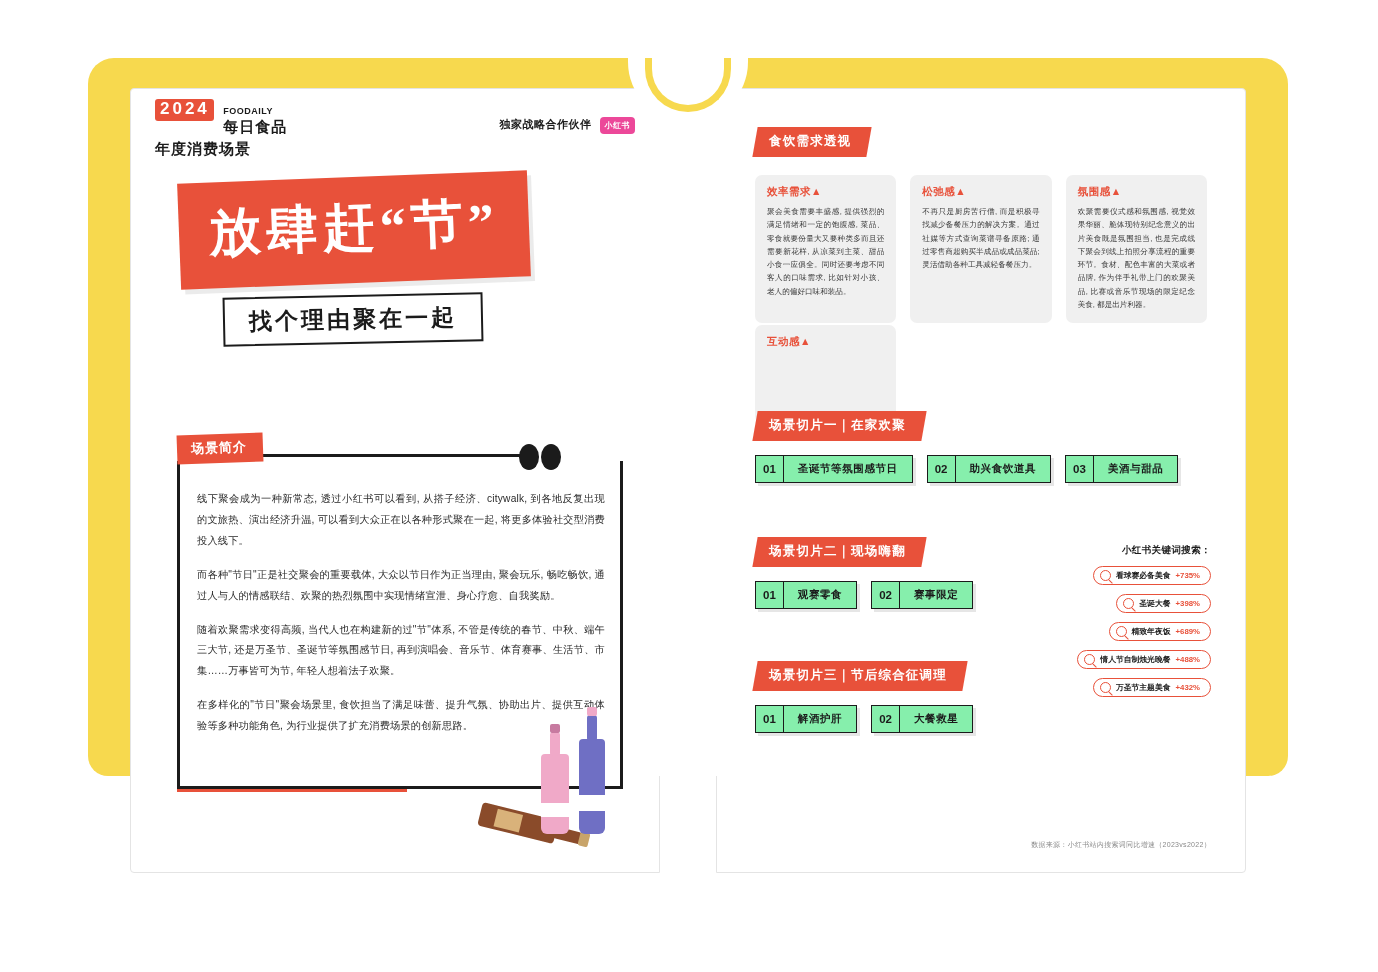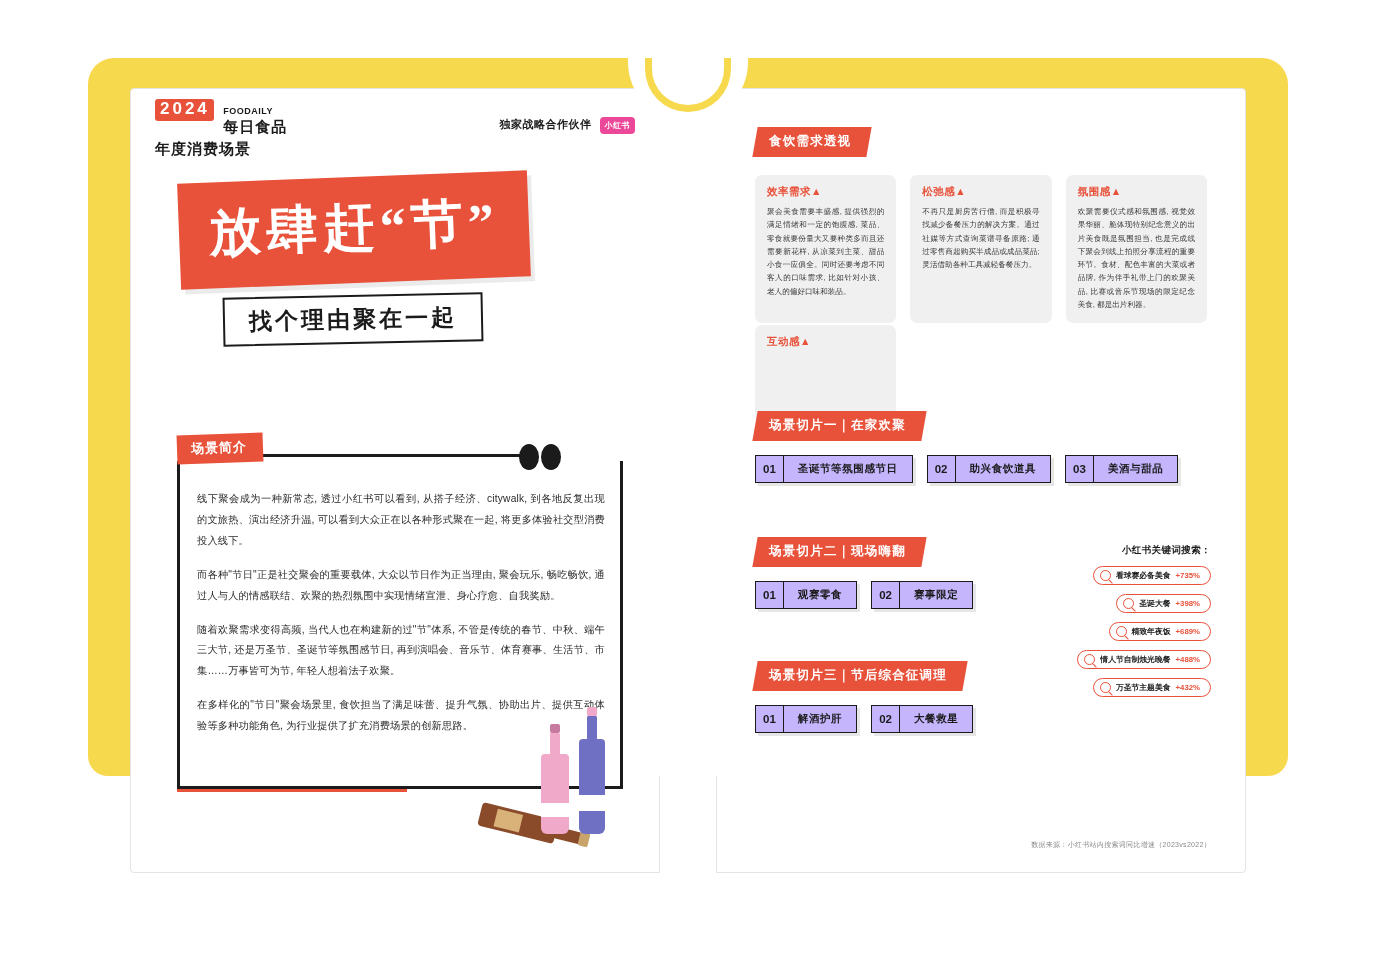--- a/index.html
+++ b/index.html
@@ -230,21 +230,21 @@
     font-size: 7.6px; line-height: 1.75; color: #3a3a3a;
     text-align: justify;
   }
 
   .slice-group { position: absolute; left: 38px; width: 460px; }
   .slice-title { margin-bottom: 14px; }
   .chips { display: flex; gap: 14px; flex-wrap: wrap; }
   .chip {
     display: flex; align-items: stretch;
     border: 1.6px solid #1b1b1b;
-    background: #c4b5fd;
+    background: #86efac;
     box-shadow: 3px 3px 0 #e6e6e6;
     height: 28px;
   }
   .chip .num {
     display: flex; align-items: center; justify-content: center;
     font-size: 11.5px; font-weight: bold; color: #1b1b1b;
     padding: 0 7px;
     border-right: 1.6px solid #1b1b1b;
   }
   .chip .txt {

